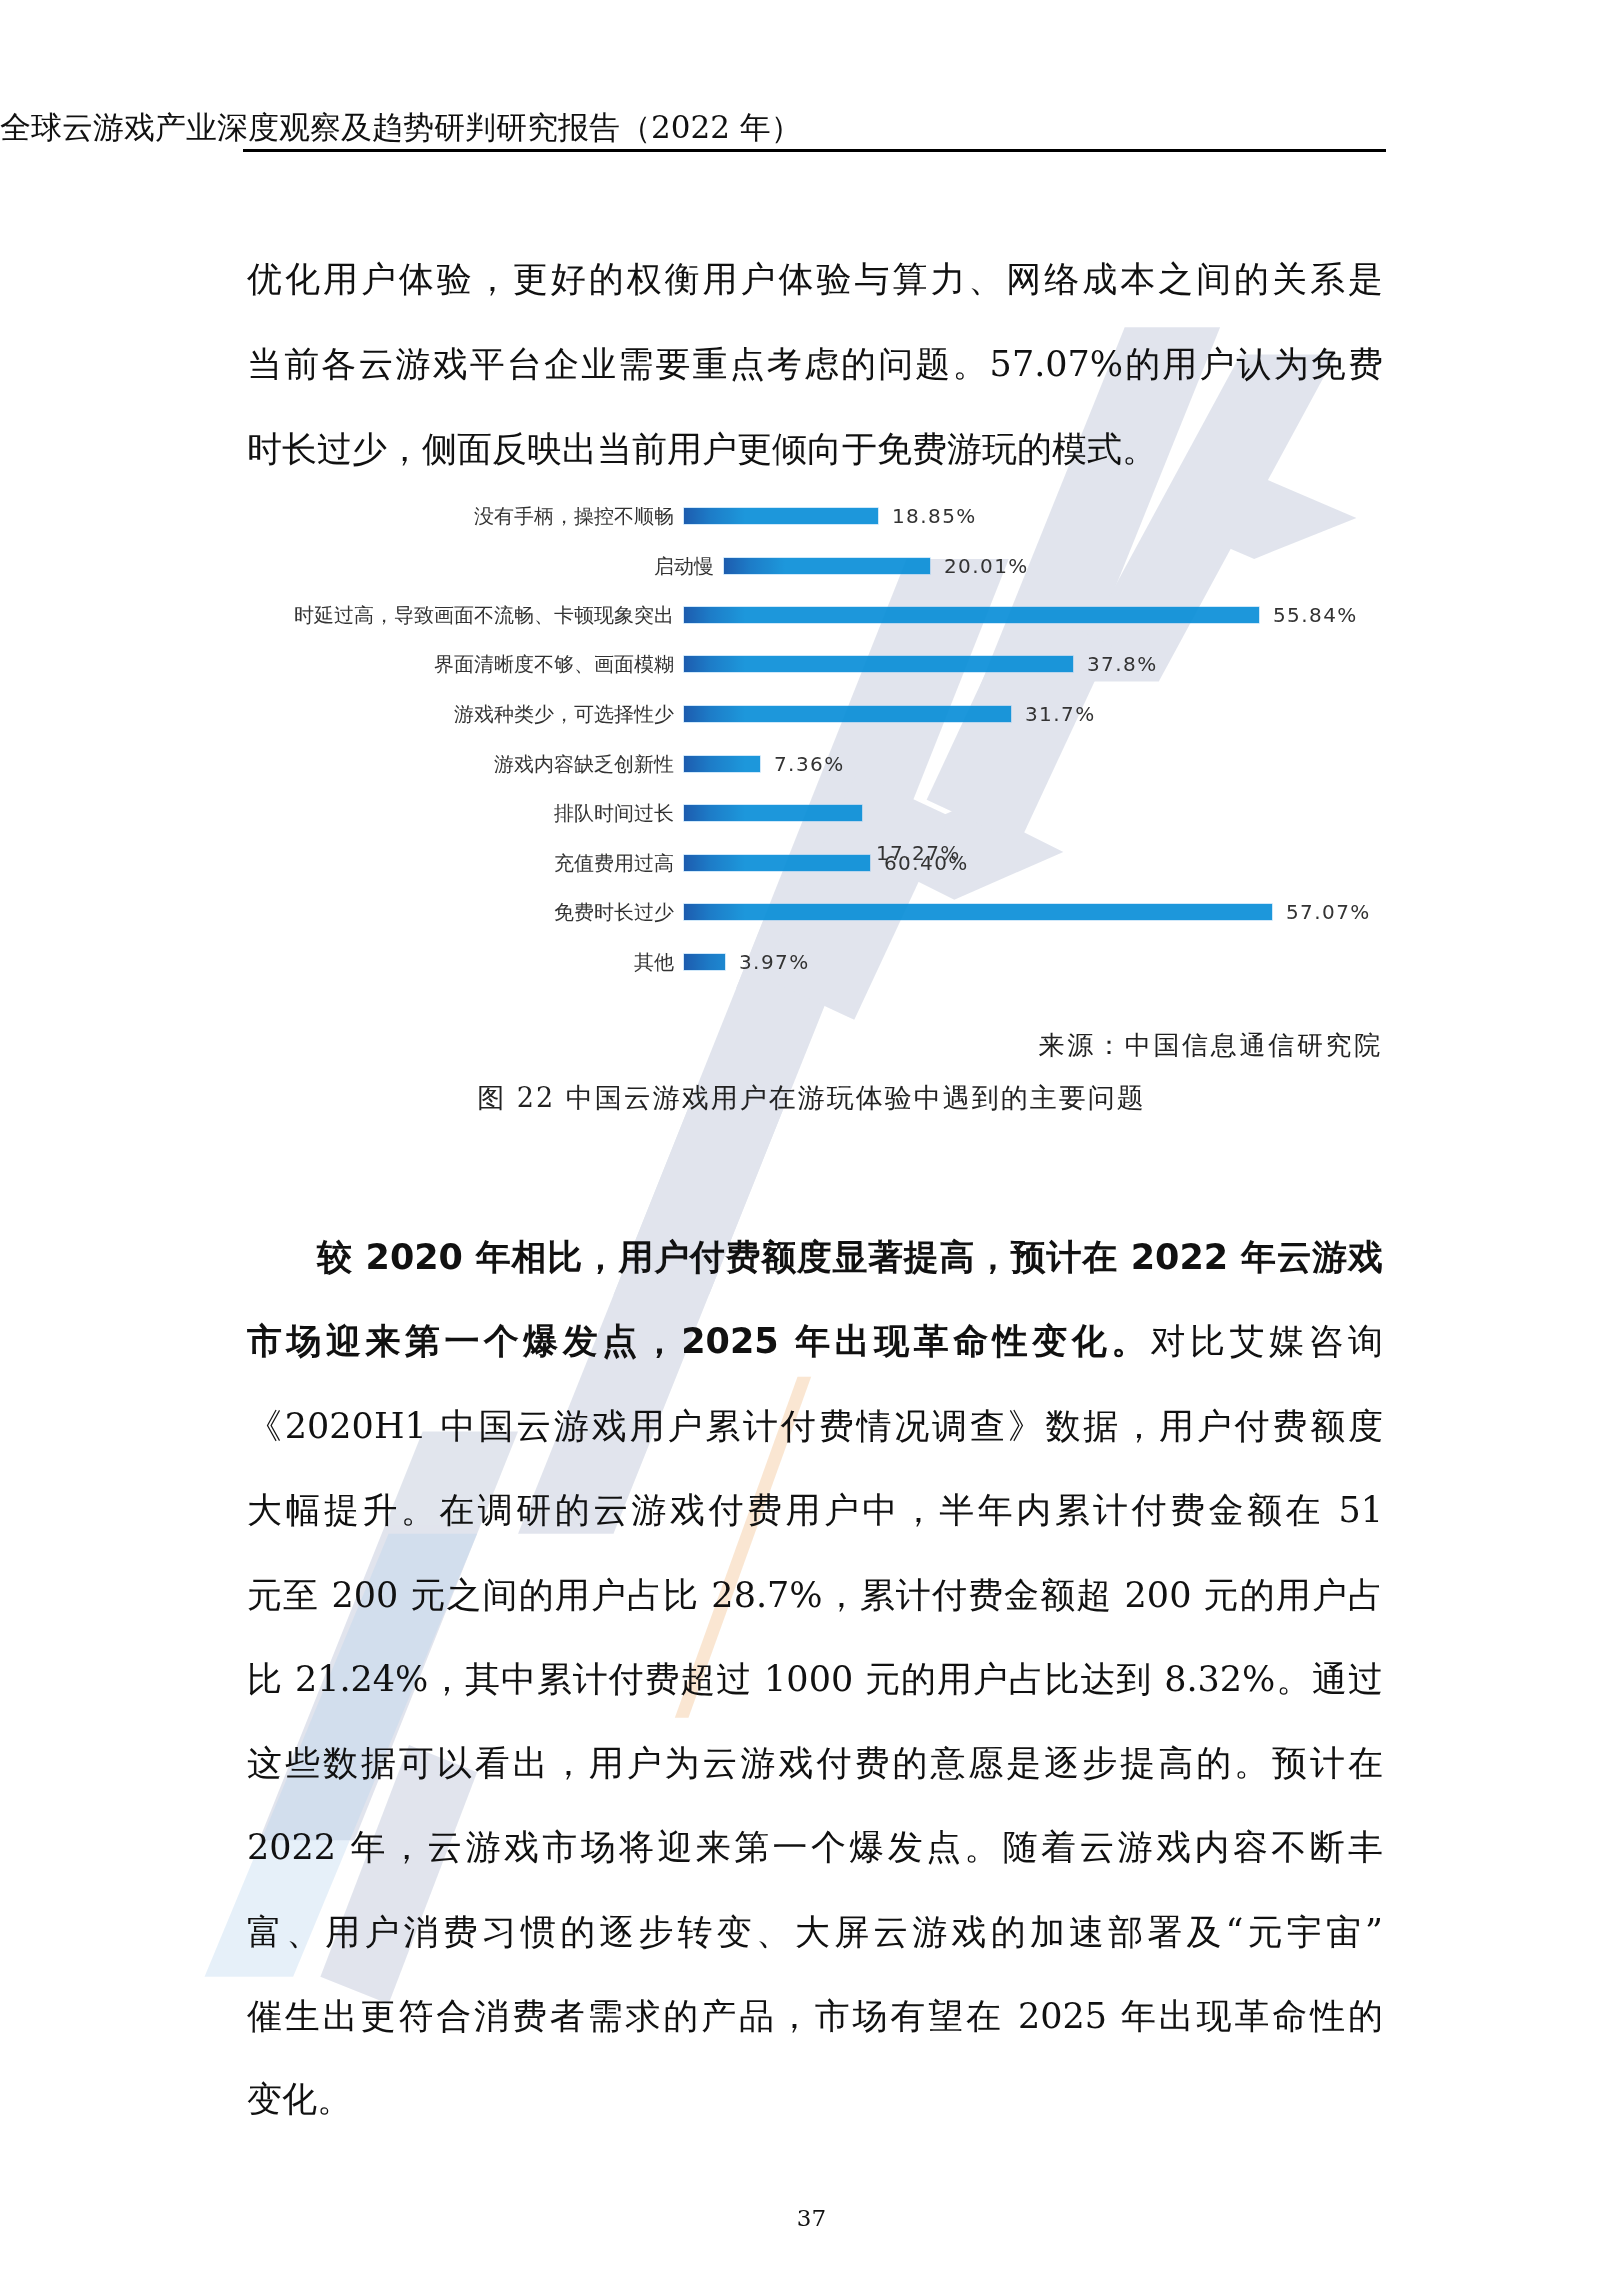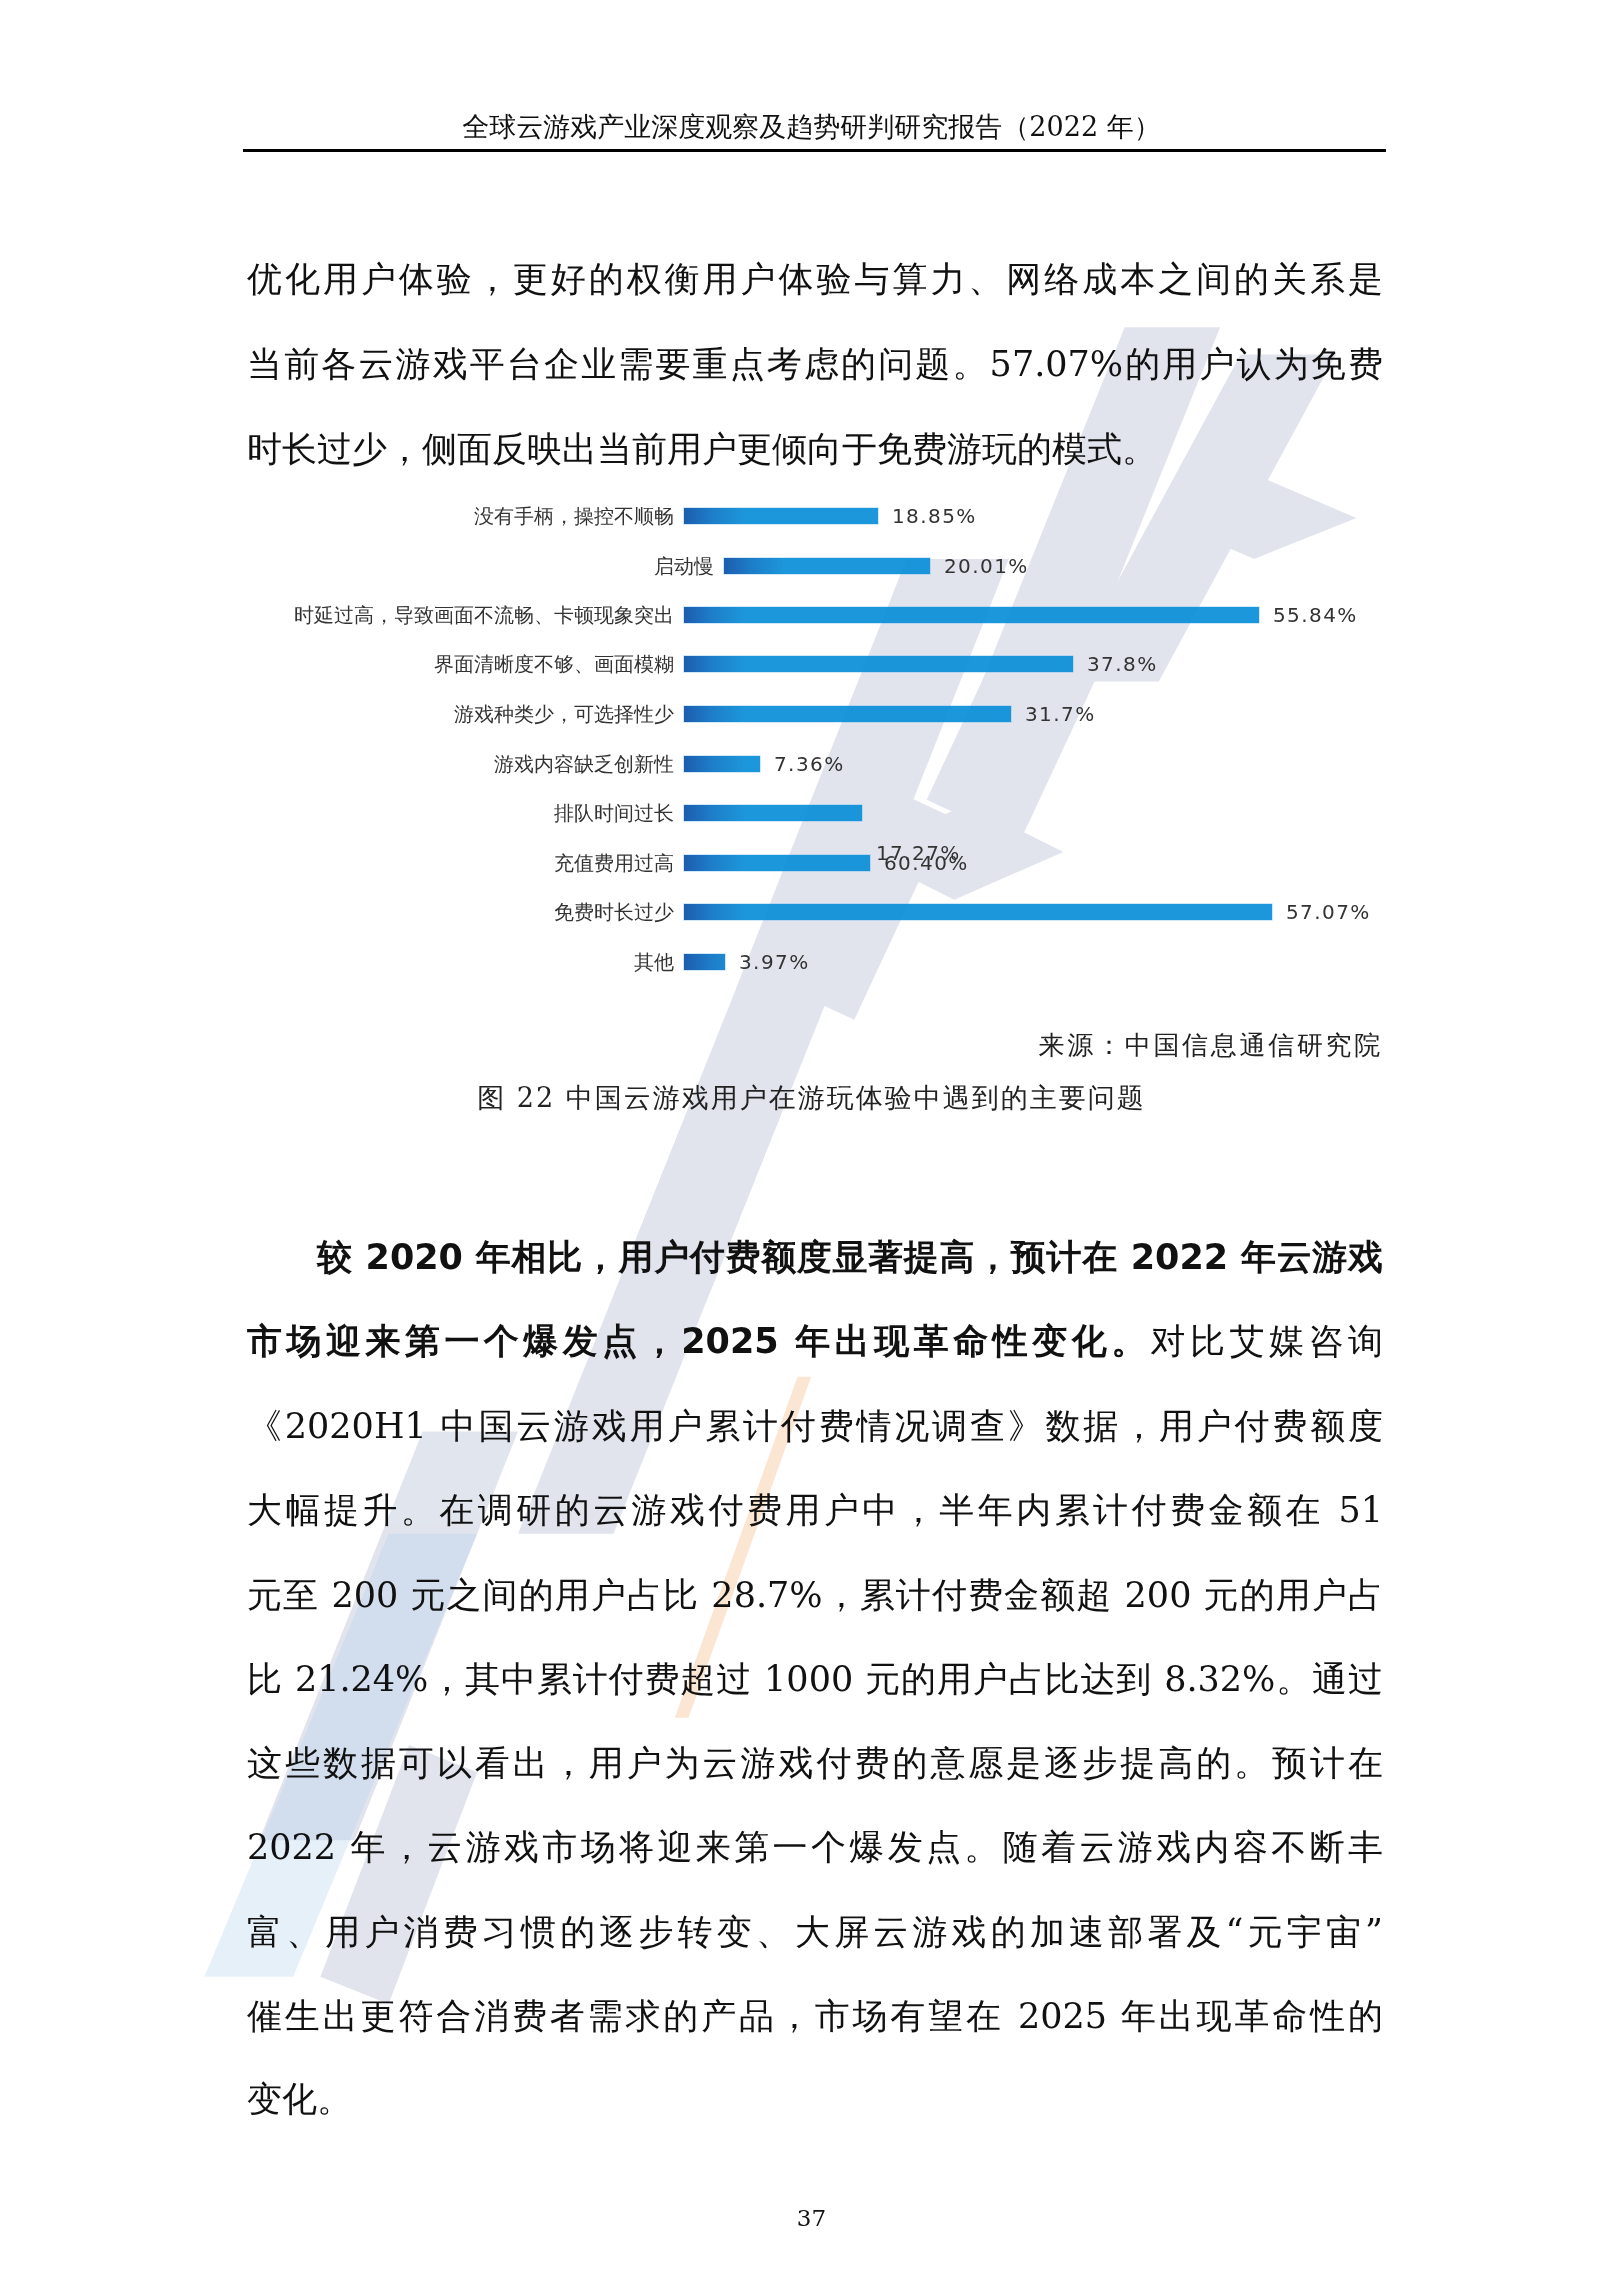--- a/index.html
+++ b/index.html
@@ -1,20 +1,20 @@
 <!DOCTYPE html>
 <html style="font-size:11px"><head>
 <meta charset="utf-8">
 <style>
   html, body { margin:0; padding:0; background:#ffffff; }
   body { width:1623px; height:2295px; position:relative; overflow:hidden;
          font-family:"DejaVu Serif","Liberation Serif",serif; color:#111; }
   .watermark { position:absolute; left:0; top:0; width:1623px; height:2295px; pointer-events:none; z-index:0; }
   .layer { position:absolute; z-index:1; }
-  .header-title { left:0; width:1623px; top:108px; text-align:center; font-size:27px; line-height:38px; color:#111; }
+  .header-title { left:0; width:1623px; top:108px; font-size:31px; line-height:38px; color:#111; }
   .header-rule { left:243px; width:1143px; top:149px; height:3.4px; background:#000; }
   .body-line { position:absolute; left:247px; width:1136px; font-size:35px; line-height:48px; white-space:nowrap;
                text-align:justify; text-align-last:justify;margin-top:39px; }
   .body-line.last { text-align-last:left; }
   .body-line.indent { left:317px; width:1066px; }
   .bold { font-weight:bold; font-family:"DejaVu Sans","Liberation Sans",sans-serif; }
   .chart { position:absolute; left:0; top:0; z-index:2; }
   .chart-row { position:absolute; height:20.5px; }
   .chart-label { position:absolute; right:949px; width:545px; text-align:right; font-size:20px; line-height:20.5px;
                  font-family:"DejaVu Sans","Liberation Sans",sans-serif; color:#333; white-space:nowrap; }

